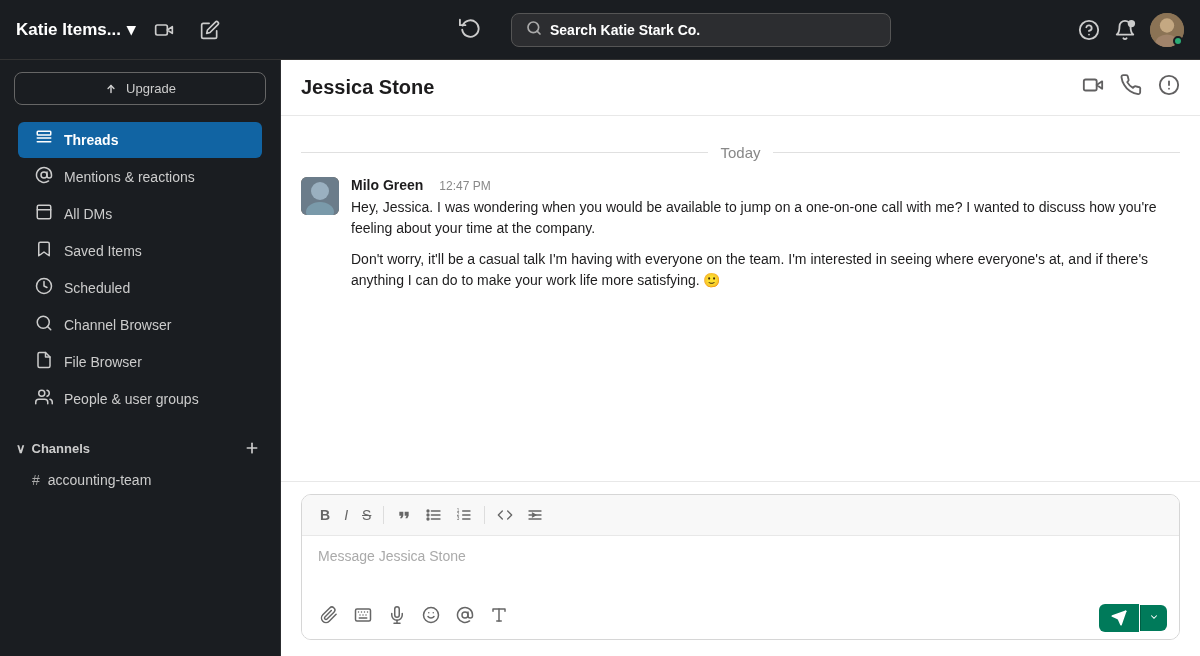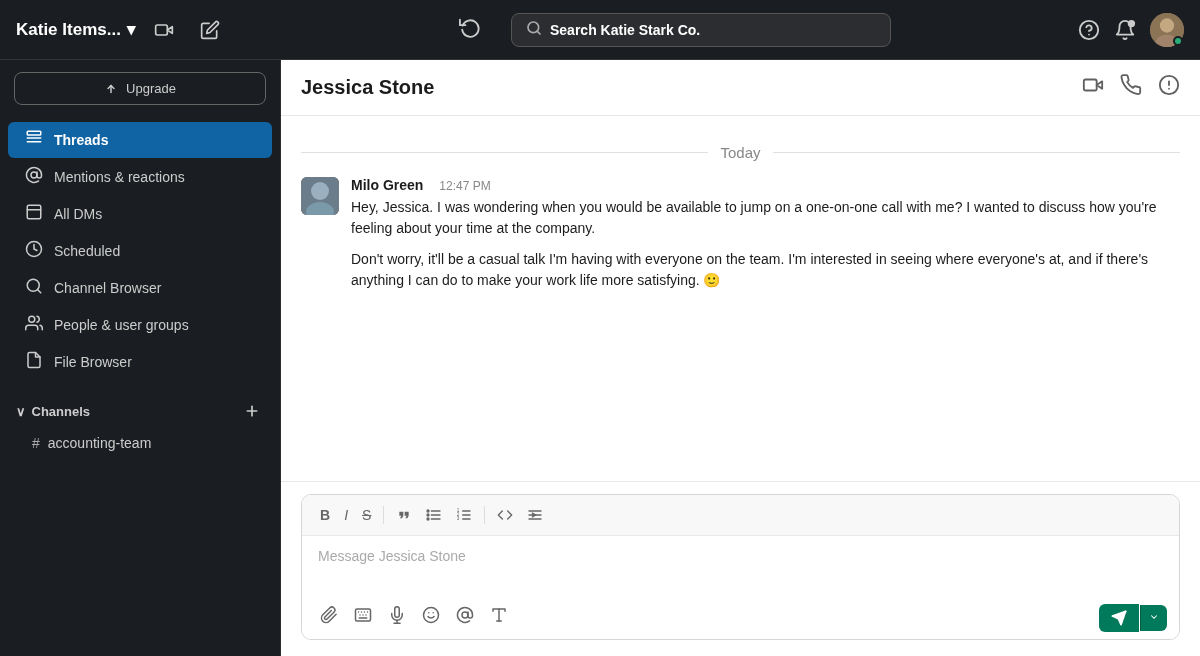--- a/index.html
+++ b/index.html
@@ -42,21 +42,21 @@
     .sidebar {
       width: 281px; background: #1a1d21; flex-shrink: 0;
       display: flex; flex-direction: column; border-right: 1px solid #2c2d30; overflow-y: auto;
     }
     .upgrade-btn {
       margin: 12px 14px; background: none; border: 1px solid #666; border-radius: 8px;
       color: #ccc; padding: 8px 16px; cursor: pointer; font-size: 13px; display: flex;
       align-items: center; gap: 8px; justify-content: center;
     }
 
-    .sidebar-nav { padding: 4px 2px; }
+    .sidebar-nav { padding: 4px 12px; }
     .sidebar-item {
       display: flex; align-items: center; gap: 10px; padding: 7px 16px;
       color: #ccc; cursor: pointer; border-radius: 6px; margin: 1px 6px;
       font-size: 14px;
     }
     .sidebar-item.active { background: #1164a3; color: #fff; font-weight: 600; }
     .sidebar-item .icon { font-size: 16px; width: 20px; text-align: center; flex-shrink: 0; }
 
     .sidebar-section { margin-top: 8px; }
     .sidebar-section-header {
@@ -259,61 +259,69 @@
       <div class="sidebar-item">
         <span class="icon">
           <svg width="18" height="18" viewBox="0 0 24 24" fill="none" stroke="currentColor" stroke-width="2" stroke-linecap="round" stroke-linejoin="round">
             <rect x="3" y="3" width="18" height="18" rx="2"></rect>
               <line x1="3" y1="9" x2="21" y2="9"></line>
           </svg>
         </span>
         <span>All DMs</span>
       </div>
 
+      <div class="sidebar-item">
+        <span class="icon">
+          <svg width="18" height="18" viewBox="0 0 24 24" fill="none" stroke="currentColor" stroke-width="2" stroke-linecap="round" stroke-linejoin="round">
+            <path d="M19 21l-7-5-7 5V5a2 2 0 0 1 2-2h10a2 2 0 0 1 2 2z"></path>
+          </svg>
+        </span>
+        <span>Saved Items</span>
+      </div>
 
       <div class="sidebar-item">
         <span class="icon">
           <svg width="18" height="18" viewBox="0 0 24 24" fill="none" stroke="currentColor" stroke-width="2" stroke-linecap="round" stroke-linejoin="round">
             <circle cx="12" cy="12" r="10"></circle>
               <polyline points="12 6 12 12 16 14"></polyline>
           </svg>
         </span>
         <span>Scheduled</span>
       </div>
 
       <div class="sidebar-item">
         <span class="icon">
           <svg width="18" height="18" viewBox="0 0 24 24" fill="none" stroke="currentColor" stroke-width="2" stroke-linecap="round" stroke-linejoin="round">
             <circle cx="11" cy="11" r="8"></circle>
               <line x1="21" y1="21" x2="16.65" y2="16.65"></line>
           </svg>
         </span>
         <span>Channel Browser</span>
+      </div>
+
+      <div class="sidebar-item">
+        <span class="icon">
+          <svg width="18" height="18" viewBox="0 0 24 24" fill="none" stroke="currentColor" stroke-width="2" stroke-linecap="round" stroke-linejoin="round">
+            <path d="M14 2H6a2 2 0 0 0-2 2v16a2 2 0 0 0 2 2h12a2 2 0 0 0 2-2V8z"></path>
+              <polyline points="14 2 14 8 20 8"></polyline>
+          </svg>
+        </span>
+        <span>File Browser</span>
       </div>
 
       <div class="sidebar-item">
         <span class="icon">
           <svg width="18" height="18" viewBox="0 0 24 24" fill="none" stroke="currentColor" stroke-width="2" stroke-linecap="round" stroke-linejoin="round">
             <path d="M17 21v-2a4 4 0 0 0-4-4H5a4 4 0 0 0-4 4v2"></path>
               <circle cx="9" cy="7" r="4"></circle>
             <path d="M23 21v-2a4 4 0 0 0-3-3.87"></path>
               <path d="M16 3.13a4 4 0 0 1 0 7.75"></path>
           </svg>
         </span>
         <span>People &amp; user groups</span>
-      </div>
-
-      <div class="sidebar-item">
-        <span class="icon">
-          <svg width="18" height="18" viewBox="0 0 24 24" fill="none" stroke="currentColor" stroke-width="2" stroke-linecap="round" stroke-linejoin="round">
-            <path d="M14 2H6a2 2 0 0 0-2 2v16a2 2 0 0 0 2 2h12a2 2 0 0 0 2-2V8z"></path>
-              <polyline points="14 2 14 8 20 8"></polyline>
-          </svg>
-        </span>
-        <span>File Browser</span>
       </div>
 
     </nav>
 
     <div class="sidebar-section">
       <div class="sidebar-section-header">
         <div class="section-title">
           <span>∨</span>
           <span>Channels</span>
         </div>

